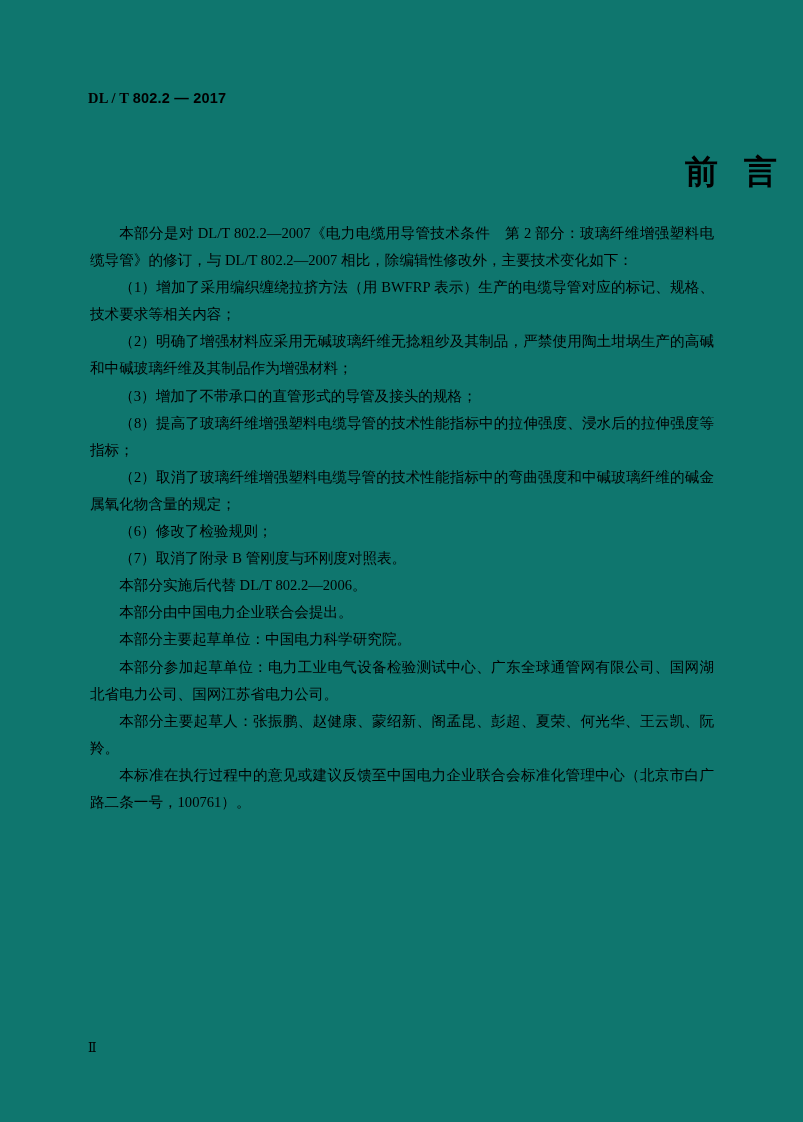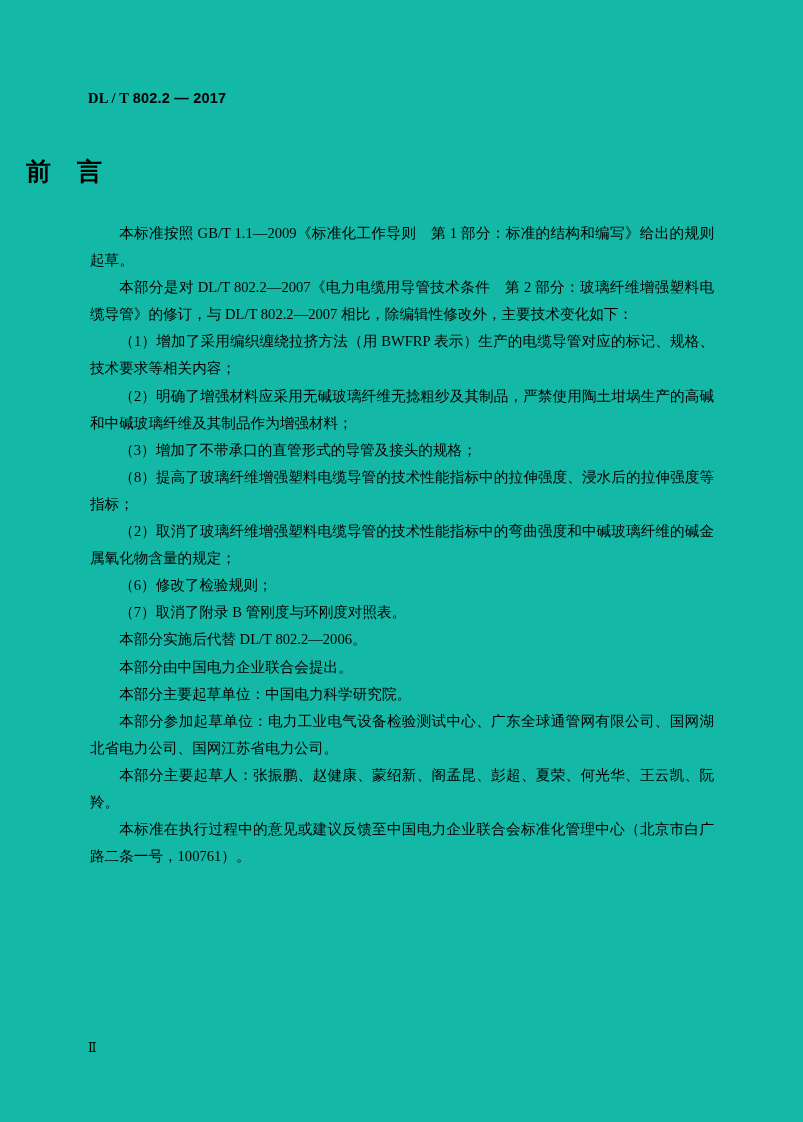--- a/index.html
+++ b/index.html
@@ -4,21 +4,21 @@
 <style>
   html, body {
     margin: 0;
     padding: 0;
     background: #ffffff;
   }
   .page {
     position: relative;
     width: 803px;
     height: 1122px;
-    background: #14b8a6;
+    background: #0f766e;
     overflow: hidden;
     font-family: "Liberation Serif", "DejaVu Serif", serif;
     color: #000000;
   }
 
   
   .run-head {
     position: absolute;
     left: 88px;
     top: 90px;
@@ -35,23 +35,23 @@
     font-family: "Liberation Sans", "DejaVu Sans", sans-serif;
     font-weight: bold;
   }
 
   
   .doc-title {
     position: absolute;
     left: 0;
     right: 0;
     top: 155px;
-    text-align: left;
+    text-align: right;
     font-family: "DejaVu Sans", "Liberation Sans", sans-serif;
-    font-size: 25px;
+    font-size: 33px;
     font-weight: bold;
     letter-spacing: 26px;
     text-indent: 26px;
     line-height: 34px;
   }
 
   
   .body-block {
     position: absolute;
     left: 90px;
@@ -83,21 +83,20 @@
 
 <div class="page">
 
   <div class="run-head">
     <span class="std-prefix">DL / T </span><span class="std-num">802.2 — 2017</span>
   </div>
 
   <div class="doc-title">前言</div>
 
   <div class="body-block">
-    <p class="para">本标准按照 GB/T 1.1—2009《标准化工作导则　第 1 部分：标准的结构和编写》给出的规则起草。</p>
     <p class="para">本部分是对 DL/T 802.2—2007《电力电缆用导管技术条件　第 2 部分：玻璃纤维增强塑料电缆导管》的修订，与 DL/T 802.2—2007 相比，除编辑性修改外，主要技术变化如下：</p>
     <p class="para">（1）增加了采用编织缠绕拉挤方法（用 BWFRP 表示）生产的电缆导管对应的标记、规格、技术要求等相关内容；</p>
     <p class="para">（2）明确了增强材料应采用无碱玻璃纤维无捻粗纱及其制品，严禁使用陶土坩埚生产的高碱和中碱玻璃纤维及其制品作为增强材料；</p>
     <p class="para">（3）增加了不带承口的直管形式的导管及接头的规格；</p>
     <p class="para">（8）提高了玻璃纤维增强塑料电缆导管的技术性能指标中的拉伸强度、浸水后的拉伸强度等指标；</p>
     <p class="para">（2）取消了玻璃纤维增强塑料电缆导管的技术性能指标中的弯曲强度和中碱玻璃纤维的碱金属氧化物含量的规定；</p>
     <p class="para">（6）修改了检验规则；</p>
     <p class="para">（7）取消了附录 B 管刚度与环刚度对照表。</p>
     <p class="para">本部分实施后代替 DL/T 802.2—2006。</p>
     <p class="para">本部分由中国电力企业联合会提出。</p>

